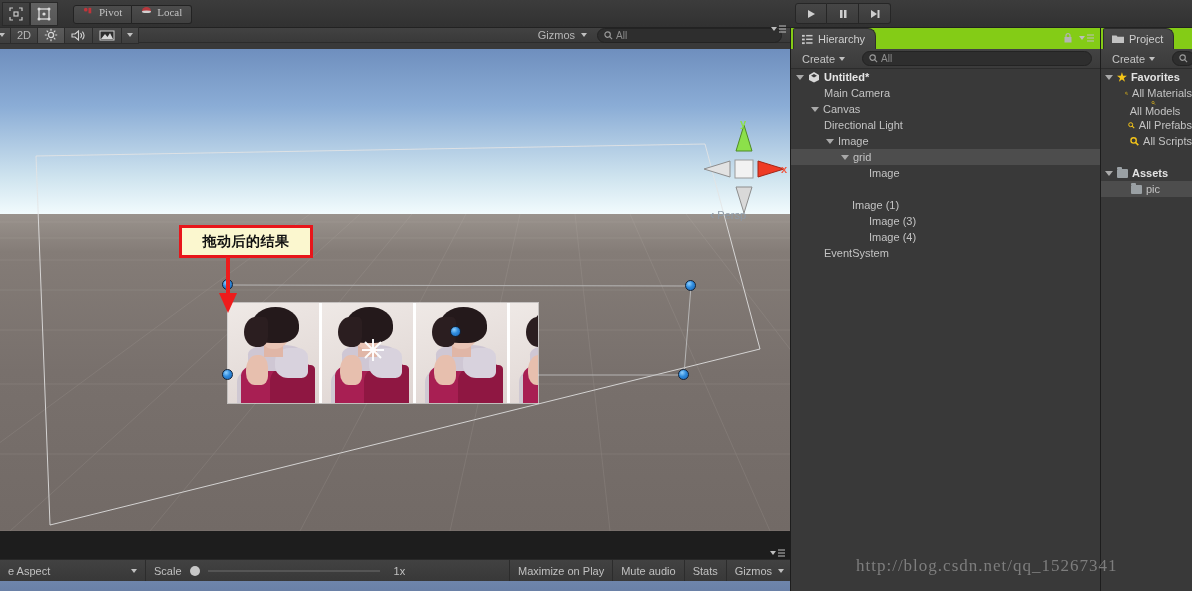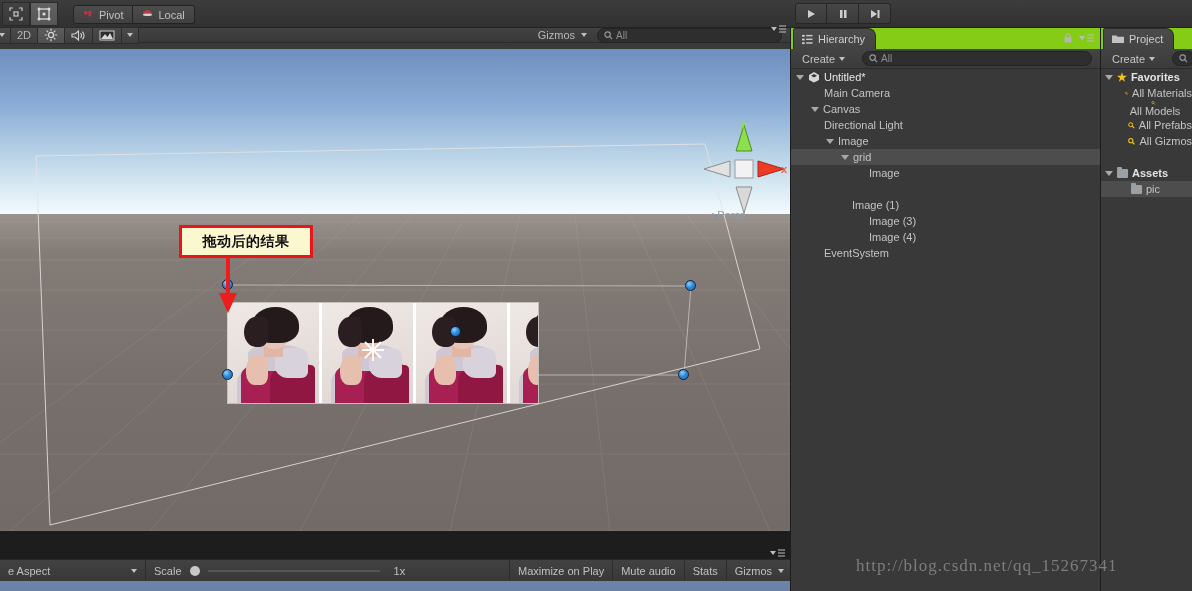--- a/index.html
+++ b/index.html
@@ -11,23 +11,24 @@
     color:#b8b8b8;
     -webkit-font-smoothing:none;
   }
   #root { position:relative; width:1192px; height:591px; }
 
   
   .uni-btn {
     background:linear-gradient(180deg,#4c4c4c 0%,#404040 100%);
     border:1px solid #232323;
     color:#c2c2c2;
-    display:flex; align-items:center; justify-content:center;
+    display:flex; justify-content:center;
     height:18px; cursor:default; white-space:nowrap;
     font-size:11px;
+    font-family:Liberation Serif, serif;
   }
 
   .tri-down { width:0;height:0;border-left:3px solid transparent;border-right:3px solid transparent;border-top:4px solid #c0c0c0; }
   .tri-down-sm { width:0;height:0;border-left:4px solid transparent;border-right:4px solid transparent;border-top:5px solid #a9a9a9; }
 
   
   #topbar { position:absolute; left:0; top:0; width:1192px; height:28px;
             background:linear-gradient(180deg,#3c3c3c 0%,#313131 100%);
             border-bottom:1px solid #222; }
   #tool-group { position:absolute; left:2px; top:2px; display:flex; height:24px; }
@@ -118,21 +119,21 @@
       background:linear-gradient(180deg,#4b4b4b,#434343); border:1px solid #2d2d2d; border-bottom:none;
       border-radius:2px 8px 0 0; display:flex; align-items:center; gap:5px; color:#cfcfcf; font-size:11px;}
   .tabrow-tools { position:absolute; right:5px; top:4px; display:flex; align-items:center; gap:4px;}
   .create-row { position:absolute; left:0; top:21px; width:100%; height:20px;
       background:linear-gradient(180deg,#434343,#3b3b3b); border-bottom:1px solid #2c2c2c;
       display:flex; align-items:center; padding-left:6px; gap:12px;}
   .create-btn { display:flex; align-items:center; gap:4px; padding:0 5px; height:16px; color:#c6c6c6;}
   .treebody { position:absolute; left:0; top:41px; width:100%; bottom:0; background:#393939; }
   .trow { height:16px; display:flex; align-items:center; color:#c3c3c3; font-size:11px; white-space:nowrap; }
   .trow.sel { background:#4d4d4d; }
-  .trow.bold { color:#e6e6e6; font-weight:normal; }
+  .trow.bold { color:#e6e6e6; font-weight:bold; }
 
   
   #proj { position:absolute; left:1101px; top:28px; width:91px; height:563px; background:#383838; }
   #proj .treebody { top:41px; }
   .prow { height:16px; display:flex; align-items:center; color:#c3c3c3; font-size:11px; white-space:nowrap; overflow:hidden;}
   .prow.sel { background:#4d4d4d; }
   .prow.bold { color:#e3e3e3; font-weight:bold; }
 
   .star { color:#f5c518; font-size:11px; }
   .folder-ico { width:11px;height:9px;background:#9aa0a4;border-radius:1px; position:relative; flex:0 0 auto;}
@@ -584,21 +585,21 @@
             <path d="M7.2 7.2 10.6 10.6" stroke="#f5c518" stroke-width="2"></path>
           </svg>
           <span>All Prefabs</span>
         </div>
         <div class="prow" style="padding-left:17px;">
           <span style="display:inline-block;width:9px;margin-right:4px;"></span>
           <svg width="11" height="11" viewBox="0 0 12 12" style="margin-right:4px;">
             <circle cx="4.6" cy="4.6" r="3.4" fill="none" stroke="#f5c518" stroke-width="1.7"></circle>
             <path d="M7.2 7.2 10.6 10.6" stroke="#f5c518" stroke-width="2"></path>
           </svg>
-          <span>All Gizmos</span>
+          <span>All Scripts</span>
         </div>
         <div class="prow" style="padding-left:4px;">
           <span style="display:inline-block;width:9px;margin-right:4px;"></span>
           <span style="display:inline-block;width:0;"></span>
           <span></span>
         </div>
         <div class="prow bold" style="padding-left:4px;">
           <span class="tri-down-sm" style="margin-right:4px;"></span>
           <span class="folder-ico" style="margin-right:4px;"></span>
           <span>Assets</span>

